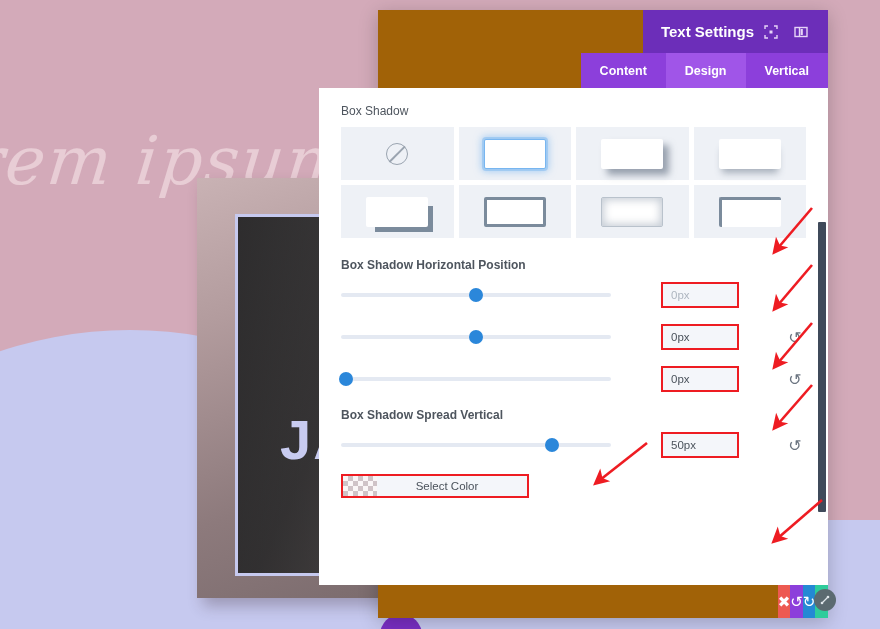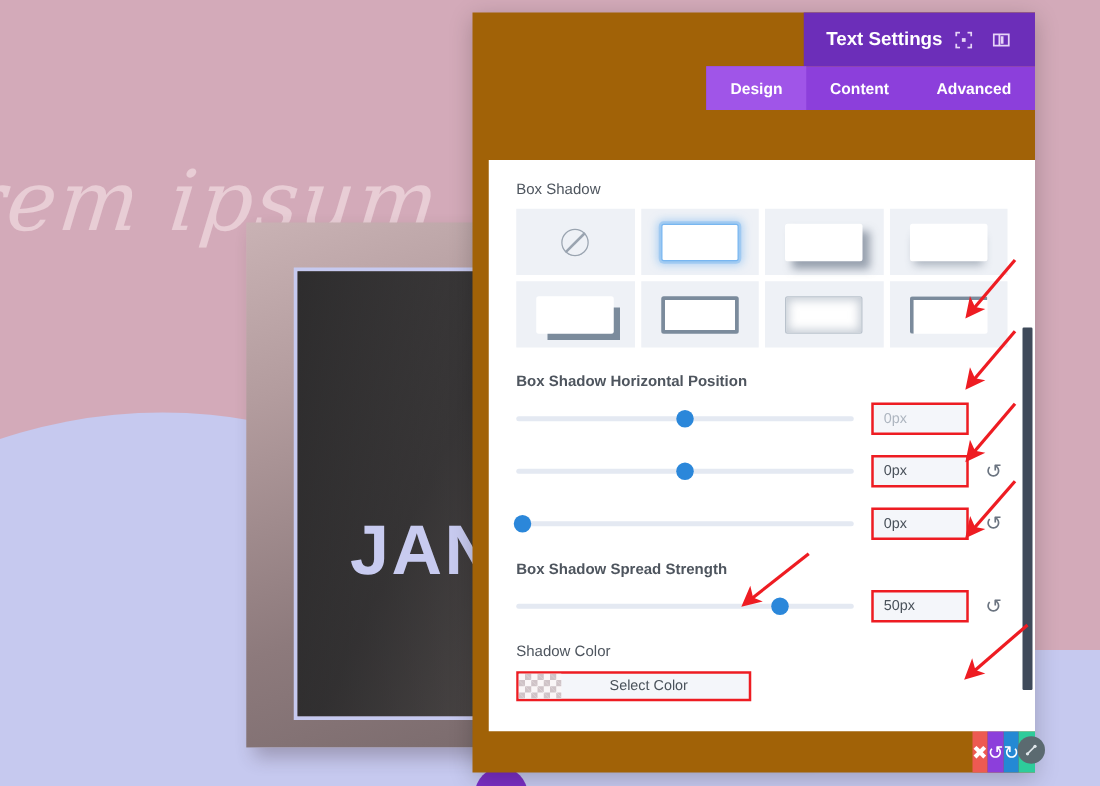--- a/index.html
+++ b/index.html
@@ -120,21 +120,20 @@
     cursor: pointer;
   }
   .tab.active { background: #a055e8; }
 
   .modal-body {
     flex: 1 1 auto;
     position: relative;
     overflow: hidden;
     background: #fff;
     padding: 16px 22px 8px 22px;
-    margin-top: 40px;
   }
 
   .field-label {
     font-size: 12px; color: #4e555e;
     margin-bottom: 9px;
   }
 
   
   .preset-grid {
     display: grid;
@@ -171,21 +170,21 @@
   .p-drop     { box-shadow: 6px 6px 7px rgba(80,95,115,.55); }
   .p-bottom   { box-shadow: 0 7px 7px -3px rgba(80,95,115,.45); }
   .p-corner   { box-shadow: 7px 7px 0 -2px #7b8b9c; }
   .p-outline  { border: 3px solid #7b8b9c; border-radius: 7px; }
   .p-inset    { border: 1px solid #b9c2cc; box-shadow: inset 0 0 8px 2px rgba(150,163,178,.55); }
   .p-lshape   { border-left: 3px solid #7b8b9c; border-top: 3px solid #7b8b9c; }
 
   
   .ctrl-row { margin-bottom: 16px; }
   .ctrl-row .field-label { margin-bottom: 10px; font-weight: bold; }
-  .ctrl-line { display: flex; align-items: center; }
+  .ctrl-line { display: flex; align-items: center; gap: 36px; }
   .slider {
     position: relative;
     flex: 0 0 270px;
     height: 4px;
     background: #e4e9f2;
     border-radius: 3px;
     cursor: pointer;
     margin-right: 14px;
   }
   .slider .thumb {
@@ -323,23 +322,23 @@
     <div class="hdr-icon">
       <svg width="14" height="14" viewBox="0 0 14 14" fill="none" stroke="currentColor" stroke-width="1.4">
         <rect x="1" y="2.5" width="12" height="9"></rect>
         <line x1="5.5" y1="2.5" x2="5.5" y2="11.5"></line>
         <rect x="6.6" y="4" width="2.2" height="6" fill="currentColor" stroke="none"></rect>
       </svg>
     </div>
   </div>
 
   <div class="tabbar">
+    <div class="tab">Content</div>
     <div class="tab active">Design</div>
-    <div class="tab">Content</div>
-    <div class="tab">Advanced</div>
+    <div class="tab">Vertical</div>
   </div>
 
   <div class="modal-body">
 
     <div class="field-label">Box Shadow</div>
     <div class="preset-grid">
       <div class="preset">
         <div class="no-shadow-glyph"></div>
       </div>
       <div class="preset selected">
@@ -390,32 +389,31 @@
       <div class="ctrl-line">
         <div class="slider">
           <div class="thumb" style="left:2%"></div>
         </div>
         <div class="num-input">0px</div>
         <div class="reset-icon">↺</div>
       </div>
     </div>
 
     <div class="ctrl-row">
-      <div class="field-label">Box Shadow Spread Strength</div>
+      <div class="field-label">Box Shadow Spread Vertical</div>
       <div class="ctrl-line">
         <div class="slider">
           <div class="thumb" style="left:78%"></div>
         </div>
         <div class="num-input">50px</div>
         <div class="reset-icon">↺</div>
       </div>
     </div>
 
     <div class="color-row">
-      <div class="field-label">Shadow Color</div>
       <div class="color-btn">
         <div class="swatch"></div>
         <div class="color-btn-label">Select Color</div>
       </div>
     </div>
 
     <div class="scrollbar-track">
       <div class="scrollbar-thumb"></div>
     </div>
   </div>

